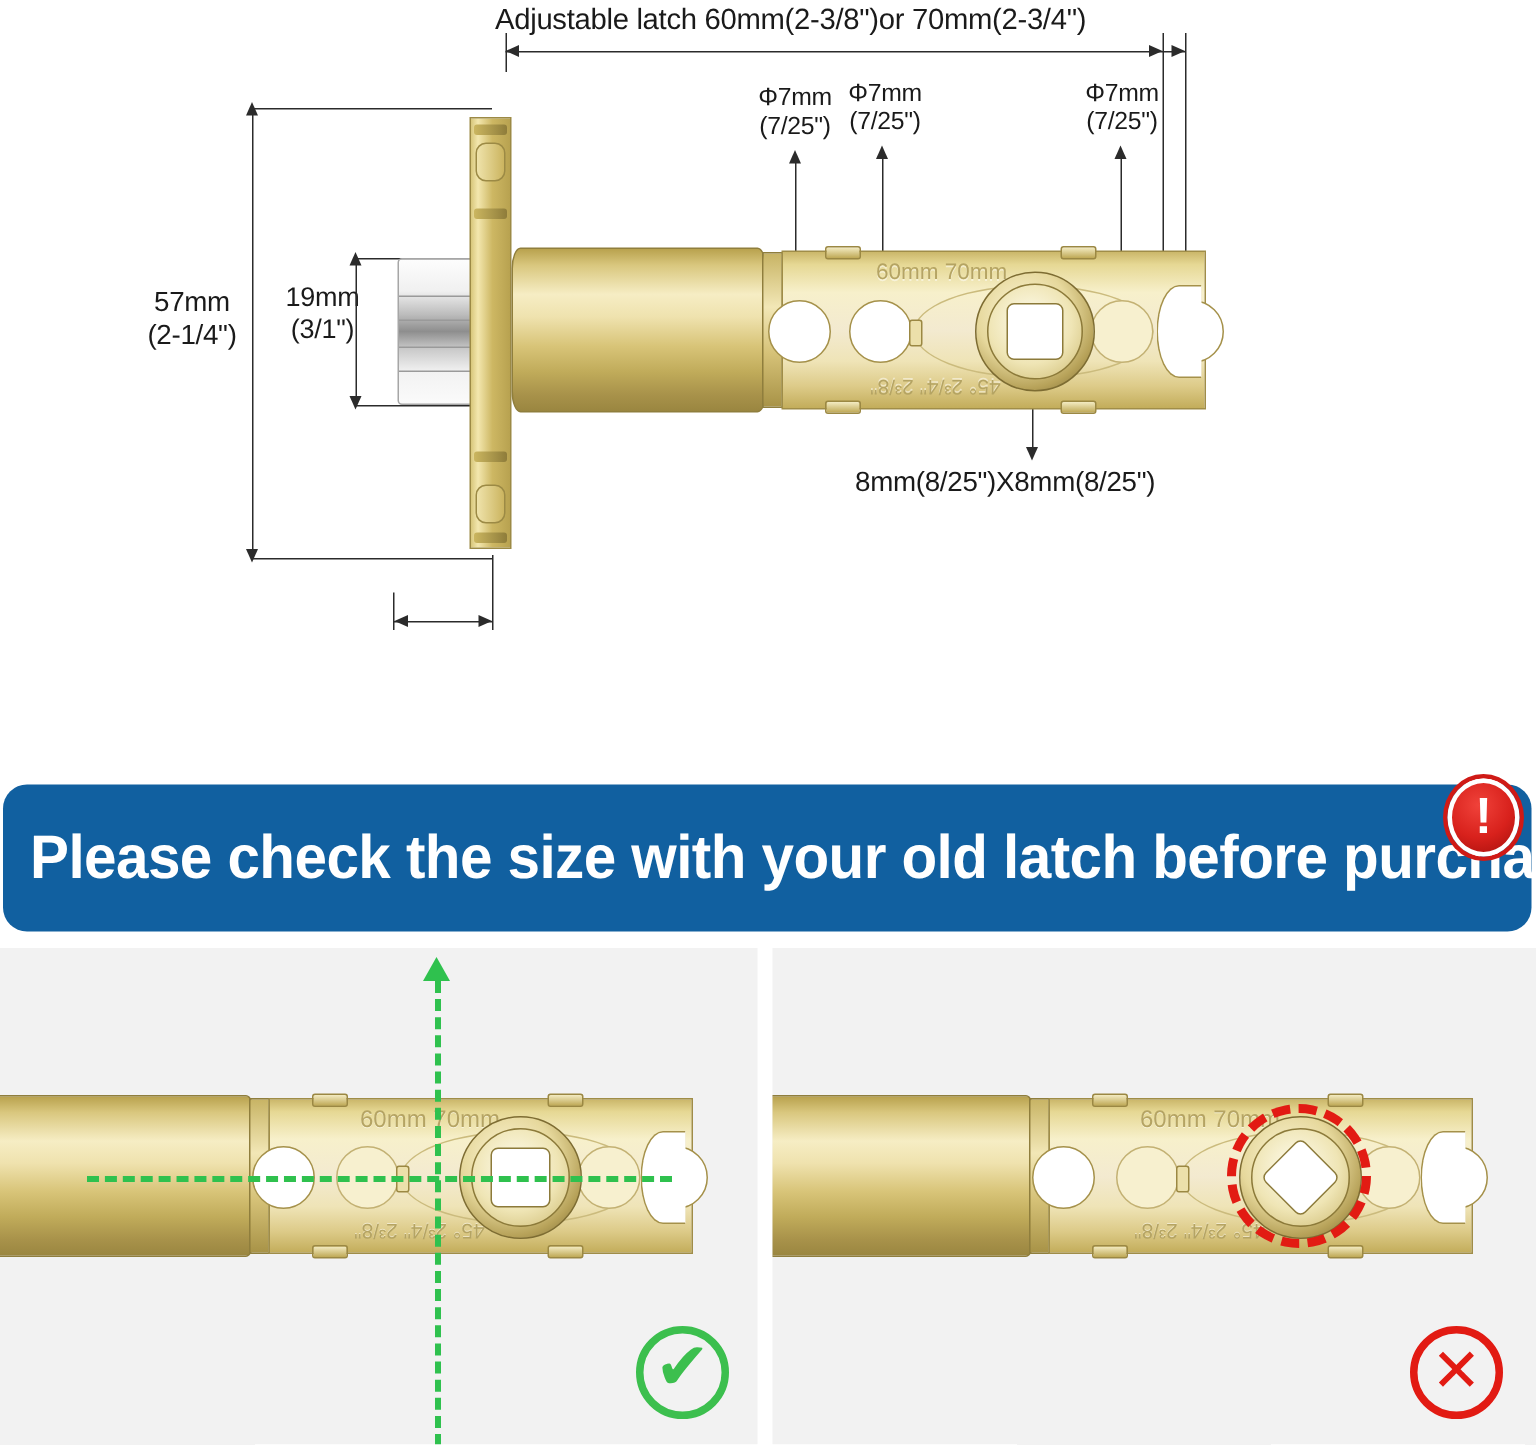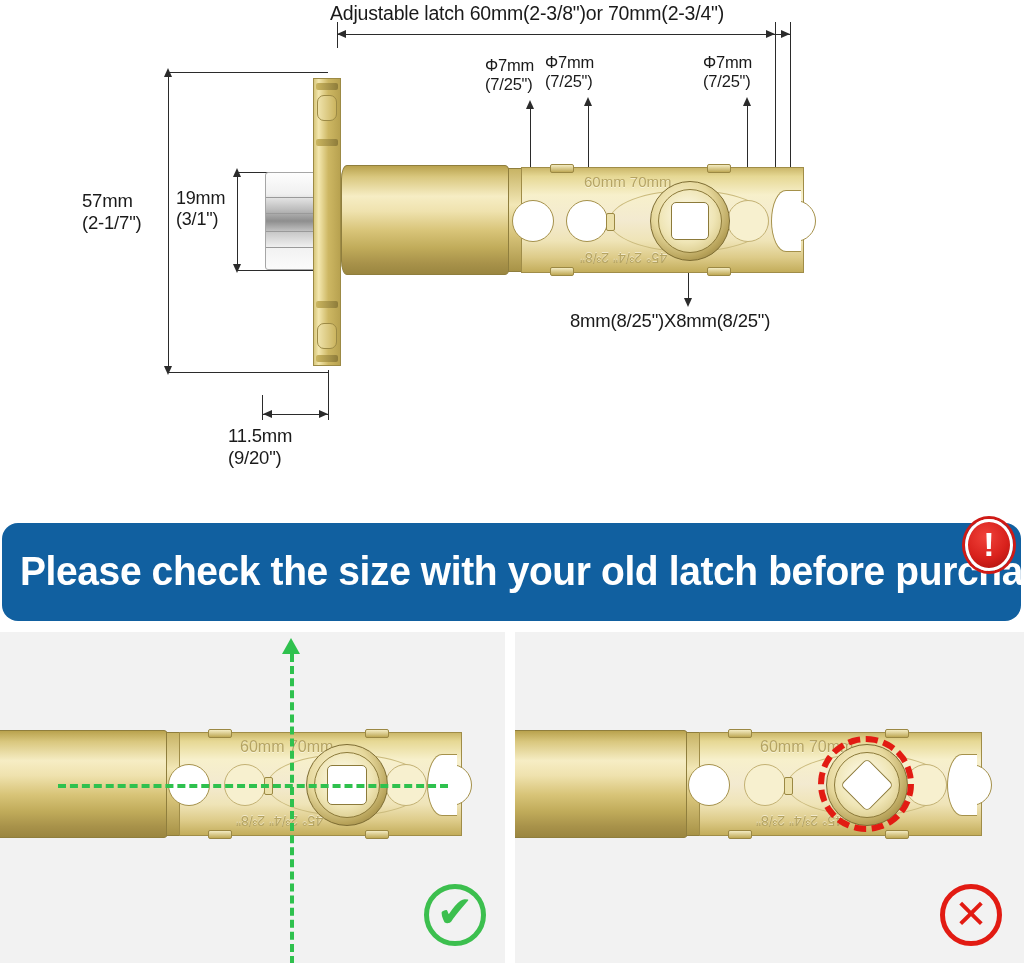--- a/index.html
+++ b/index.html
@@ -22,21 +22,21 @@
     position: absolute;
     left: 0; top: 0;
     width: 1024px; height: 505px;
     background: #ffffff;
   }
 
   .dim-text {
     position: absolute;
     font-family: "Liberation Sans", sans-serif;
     color: #1a1a1a;
-    text-align: left;
+    text-align: center;
     line-height: 1.18;
     white-space: pre-line;
     letter-spacing: -0.2px;
   }
 
   #title-dim {
     left: 330px; top: 2px;
     width: 700px;
     font-size: 19.5px;
     text-align: left;
@@ -336,37 +336,35 @@
 (7/25")</div>
   <div class="vline" style="left:588px; top:102px; height:108px;"></div>
   <div class="arrowhead ah-up" style="left:584px; top:97px;"></div>
 
   <div class="dim-text callout-phi" id="phi-3">Φ7mm
 (7/25")</div>
   <div class="vline" style="left:747px; top:102px; height:105px;"></div>
   <div class="arrowhead ah-up" style="left:743px; top:97px;"></div>
 
   <div class="dim-text" id="dim-57">57mm
-(2-1/7")</div>
+(2-1/4")</div>
   <div class="vline" style="left:168px; top:72px; height:300px;"></div>
   <div class="arrowhead ah-up" style="left:164px; top:68px;"></div>
   <div class="arrowhead ah-down" style="left:164px; top:366px;"></div>
   <div class="hline" style="left:168px; top:72px; width:160px;"></div>
   <div class="hline" style="left:168px; top:372px; width:160px;"></div>
 
   <div class="dim-text" id="dim-19">19mm
 (3/1")</div>
   <div class="vline" style="left:237px; top:172px; height:98px;"></div>
   <div class="arrowhead ah-up" style="left:233px; top:168px;"></div>
   <div class="arrowhead ah-down" style="left:233px; top:264px;"></div>
   <div class="hline" style="left:237px; top:172px; width:92px;"></div>
   <div class="hline" style="left:237px; top:270px; width:92px;"></div>
 
-  <div class="dim-text" id="dim-115">11.5mm
-(9/20")</div>
   <div class="vline" style="left:262px; top:395px; height:25px;"></div>
   <div class="vline" style="left:328px; top:370px; height:50px;"></div>
   <div class="hline" style="left:262px; top:414px; width:66px;"></div>
   <div class="arrowhead ah-left" style="left:263px; top:410px;"></div>
   <div class="arrowhead ah-right" style="left:319px; top:410px;"></div>
 
   <div class="dim-text" id="dim-sq">8mm(8/25")X8mm(8/25")</div>
   <div class="vline" style="left:688px; top:230px; height:72px;"></div>
   <div class="arrowhead ah-down" style="left:684px; top:298px;"></div>
 

